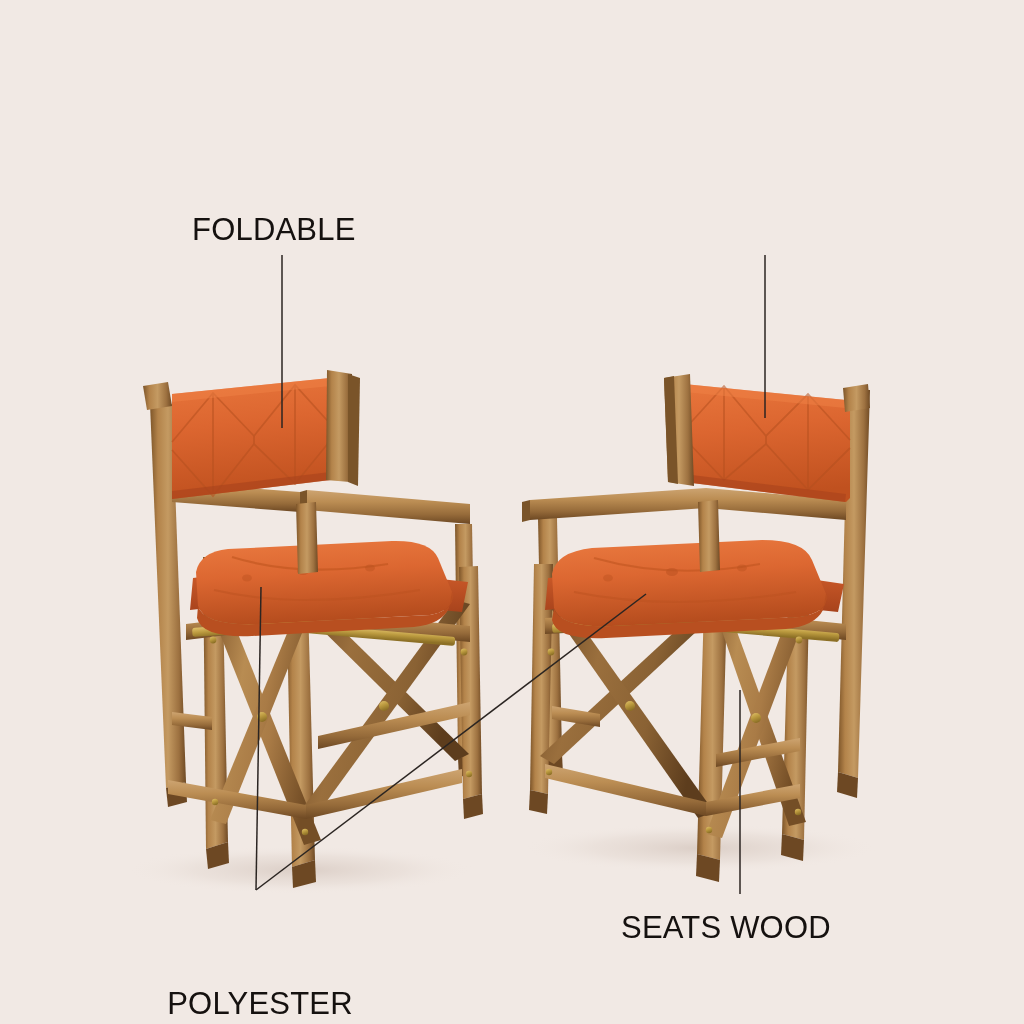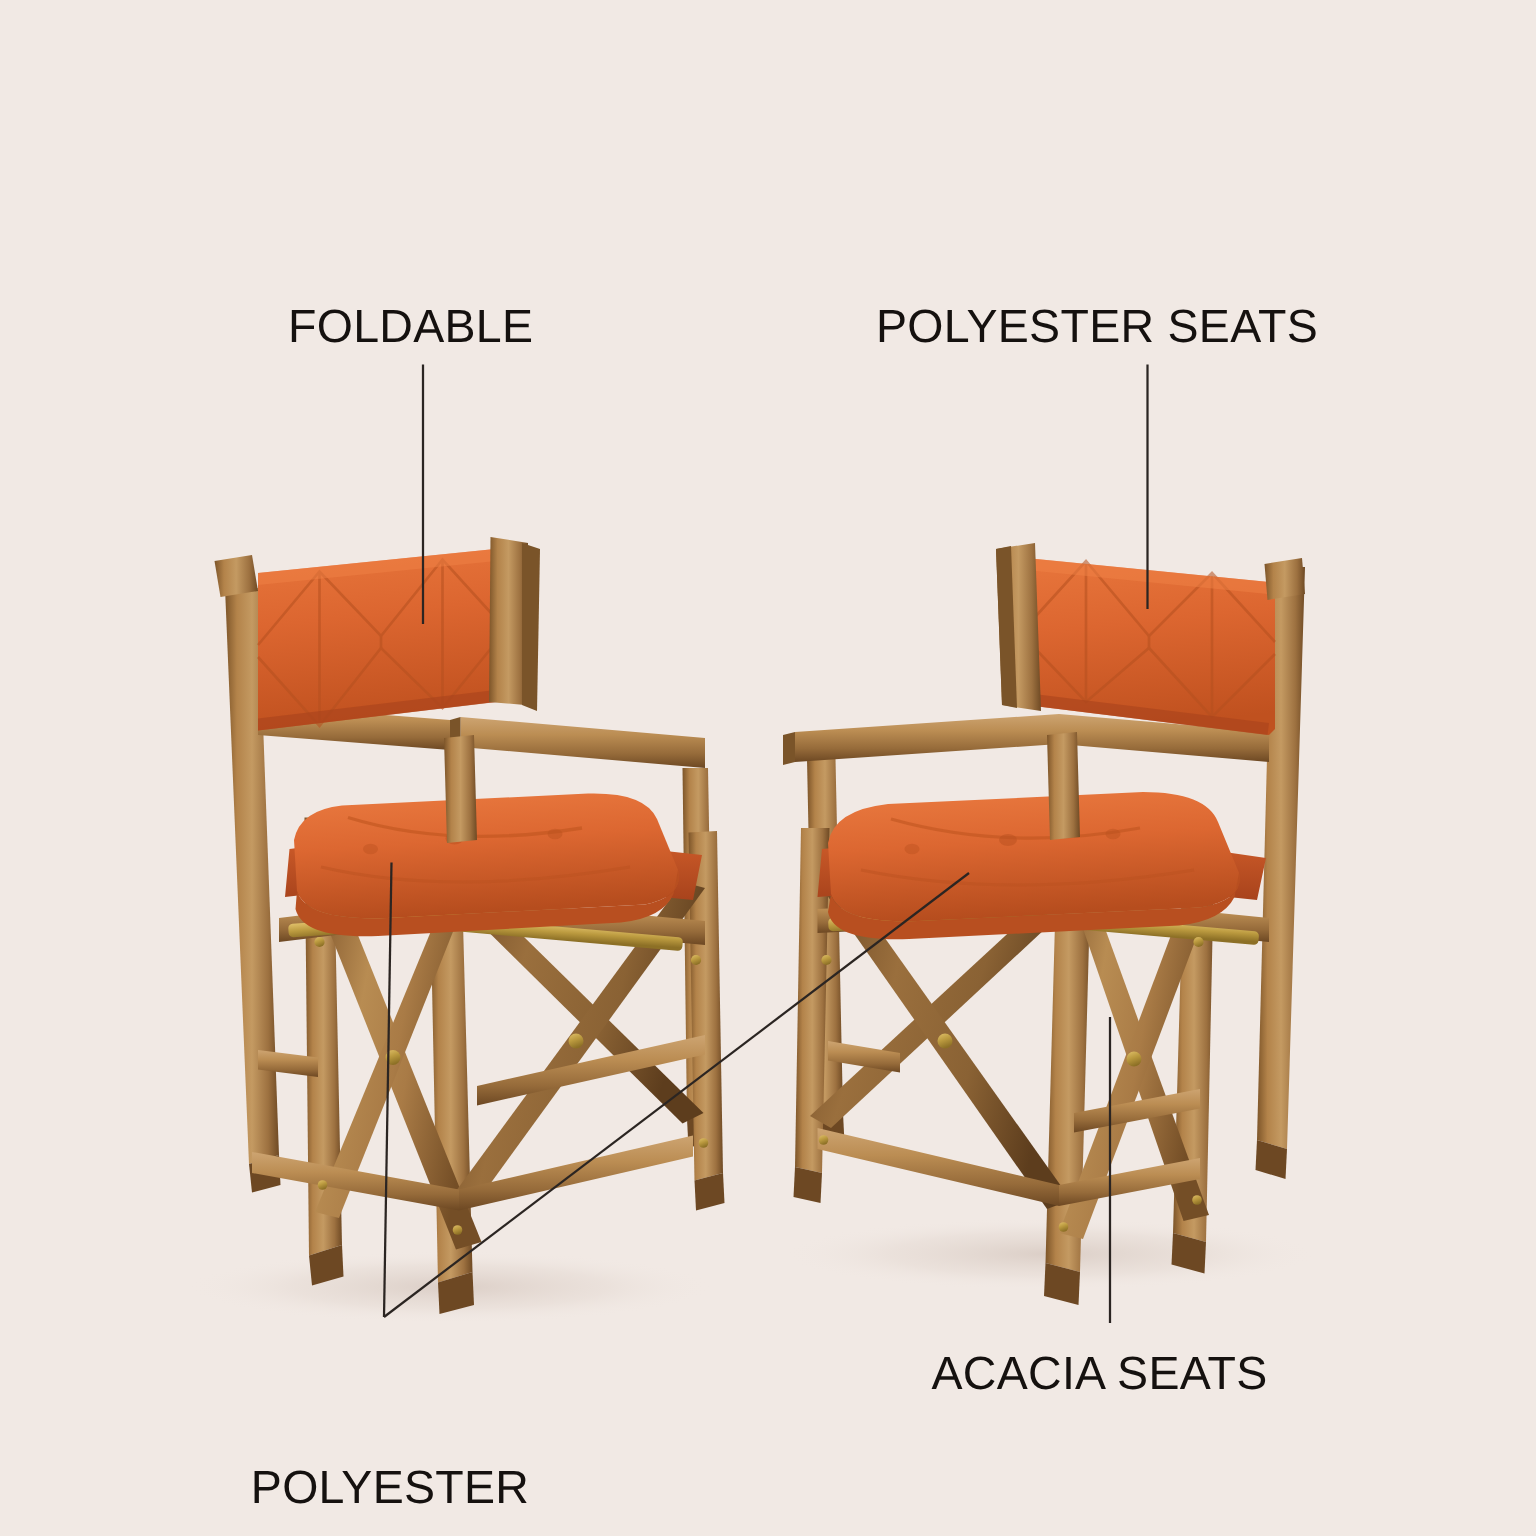--- a/index.html
+++ b/index.html
@@ -2,21 +2,21 @@
 <html><head>
 <meta charset="utf-8">
 <style>
   html,body{margin:0;padding:0;}
   body{
     width:1024px;height:1024px;
     background:#f1e9e4;
     font-family:"Liberation Sans","DejaVu Sans",sans-serif;
     overflow:hidden;
   }
-  #stage{position:relative;width:1024px;height:993px;background:#f1e9e4;}
+  #stage{position:relative;width:1024px;height:993px;background:#f1e9e4;margin-top:12px;}
   #scene{position:absolute;inset:0;width:1024px;height:1024px;}
   .callout{
     position:absolute;
     color:#15110f;
     font-size:31px;
     letter-spacing:0.2px;
     white-space:pre;
     line-height:1.28;
     font-weight:400;
   }
@@ -267,22 +267,21 @@
       <line x1="282" y1="243" x2="282" y2="416"></line>
       <line x1="765" y1="243" x2="765" y2="406"></line>
       <line x1="256" y1="878" x2="261" y2="575"></line>
       <line x1="256" y1="878" x2="646" y2="582"></line>
       <line x1="740" y1="882" x2="740" y2="678"></line>
     </g>
   </svg>
 
   <div class="callout" id="label-foldable">FOLDABLE</div>
 
-  <div class="callout" id="label-polyester">POLYESTER SEATS</div>
 
   <div class="callout" id="label-removable">
     <div>POLYESTER</div>
     
   </div>
 
-  <div class="callout" id="label-acacia">ACACIA SEATS</div>
+  <div class="callout" id="label-acacia">SEATS WOOD</div>
 
 </div>
 
 </body></html>

